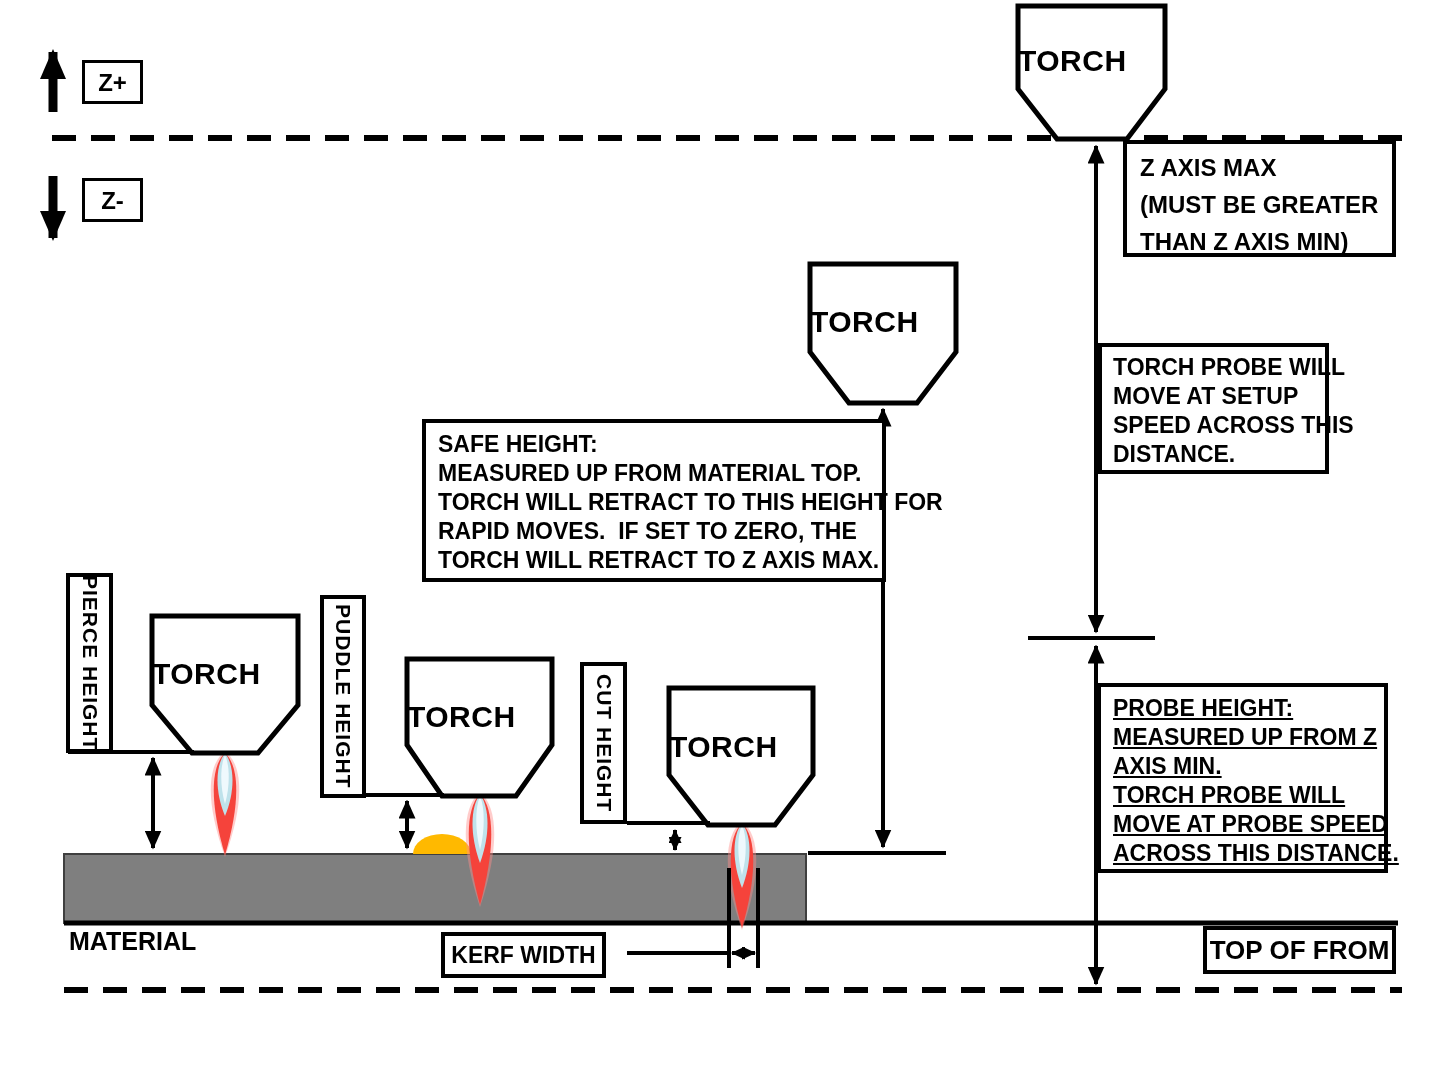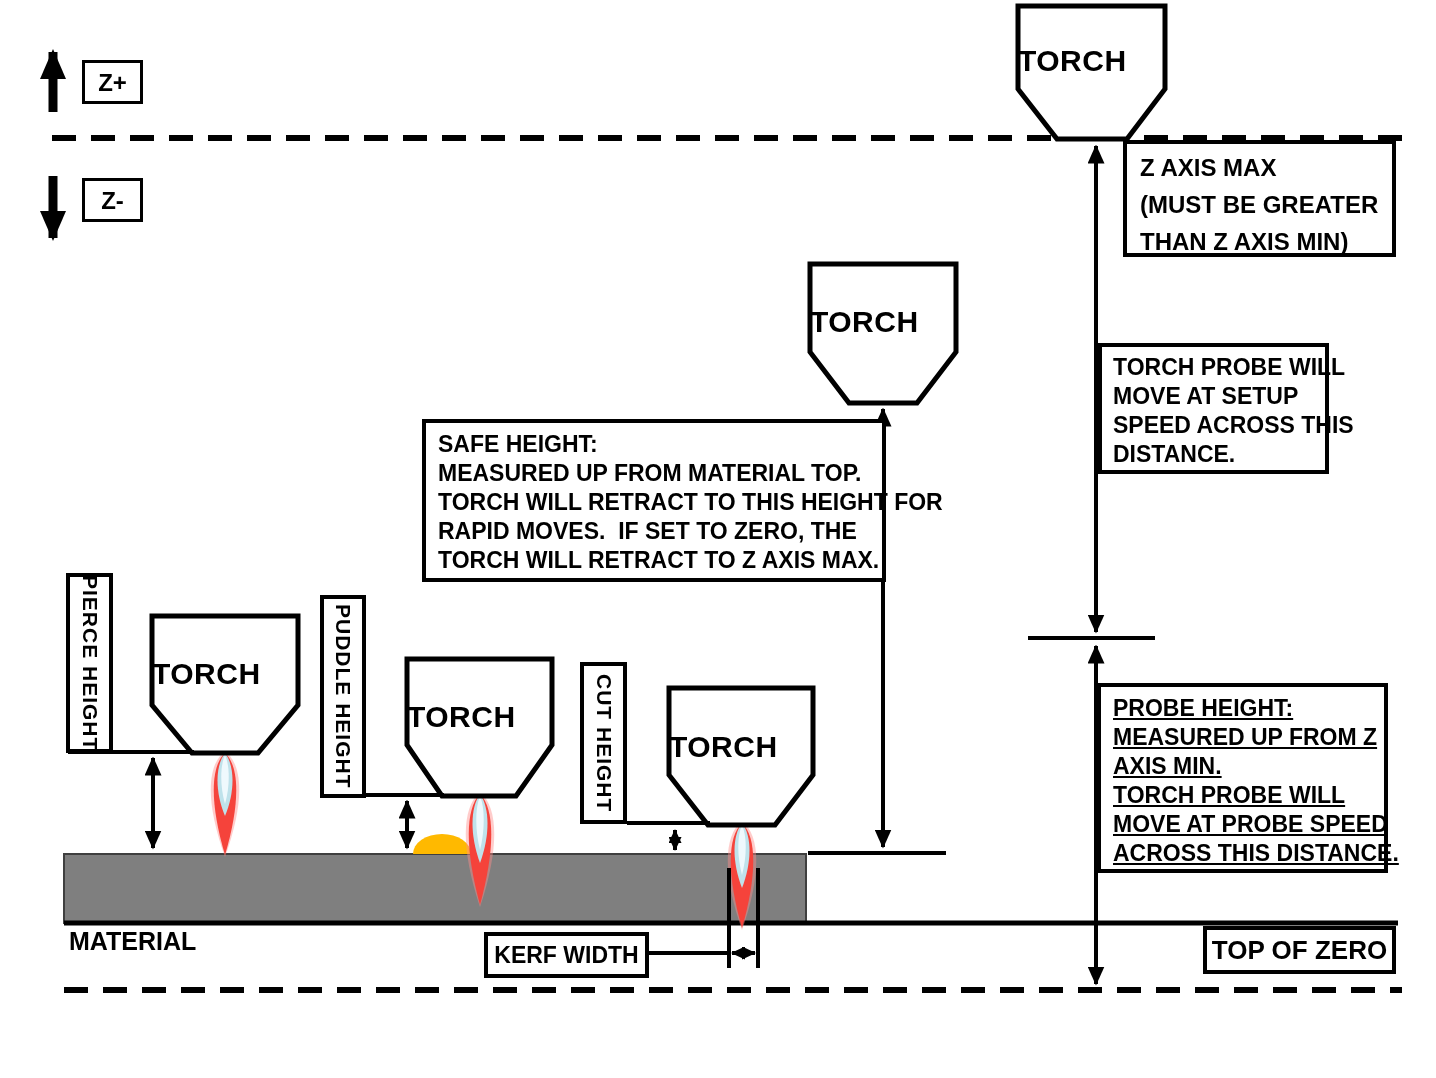--- a/index.html
+++ b/index.html
@@ -133,24 +133,24 @@
 RAPID MOVES.  IF SET TO ZERO, THE
 TORCH WILL RETRACT TO Z AXIS MAX.</div>
 
   <div class="co" style="left:1097px; top:683px; width:291px; height:190px; padding:7px 0 0 12px;text-decoration:underline;">PROBE HEIGHT:
 MEASURED UP FROM Z
 AXIS MIN.
 TORCH PROBE WILL
 MOVE AT PROBE SPEED
 ACROSS THIS DISTANCE.</div>
 
-  <div class="co center" style="left:1203px; top:926px; width:193px; height:48px; font-size:26px;">TOP OF ZERO</div>
+  <div class="co center" style="left:1203px; top:926px; width:193px; height:48px; font-size:26px;">TOP OF FROM</div>
 
 
-  <div class="co center" style="left:484px; top:932px; width:165px; height:46px; font-size:23px;">KERF WIDTH</div>
+  <div class="co center" style="left:441px; top:932px; width:165px; height:46px; font-size:23px;">KERF WIDTH</div>
 
   <div class="vlab" style="left:66px; top:573px; width:47px; height:180px;">
     <span>PIERCE HEIGHT</span>
   </div>
   <div class="vlab" style="left:320px; top:595px; width:46px; height:203px;">
     <span>PUDDLE HEIGHT</span>
   </div>
   <div class="vlab" style="left:580px; top:662px; width:47px; height:162px;">
     <span>CUT HEIGHT</span>
   </div>

